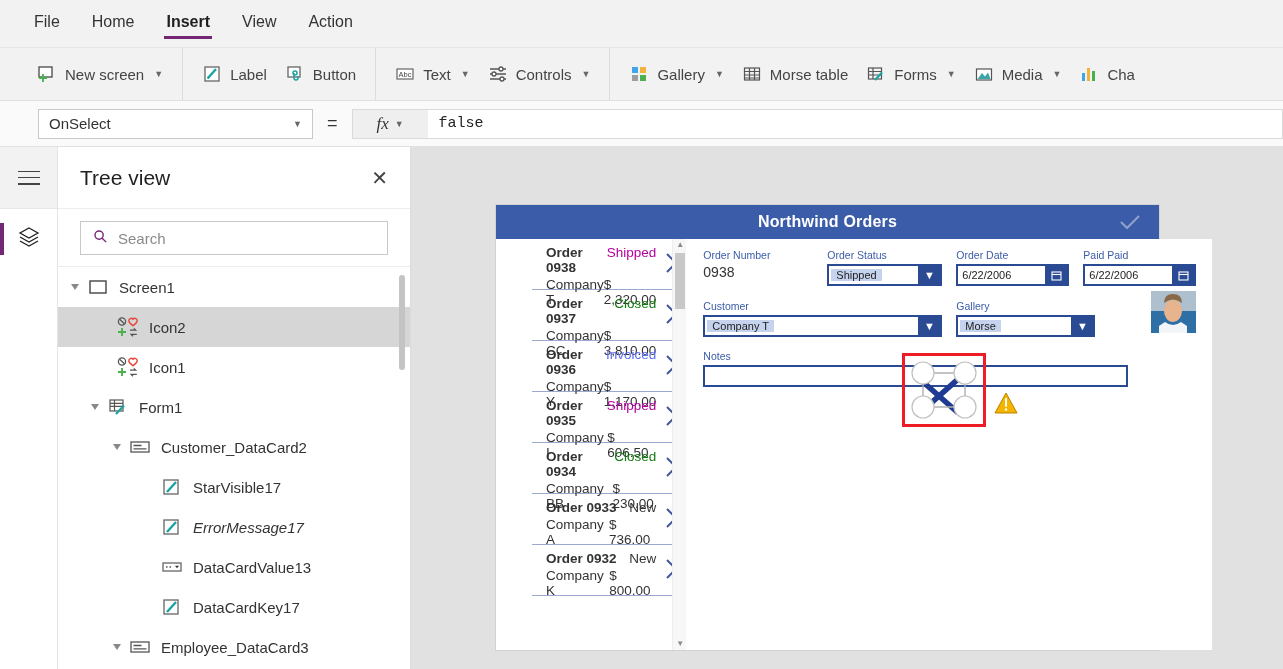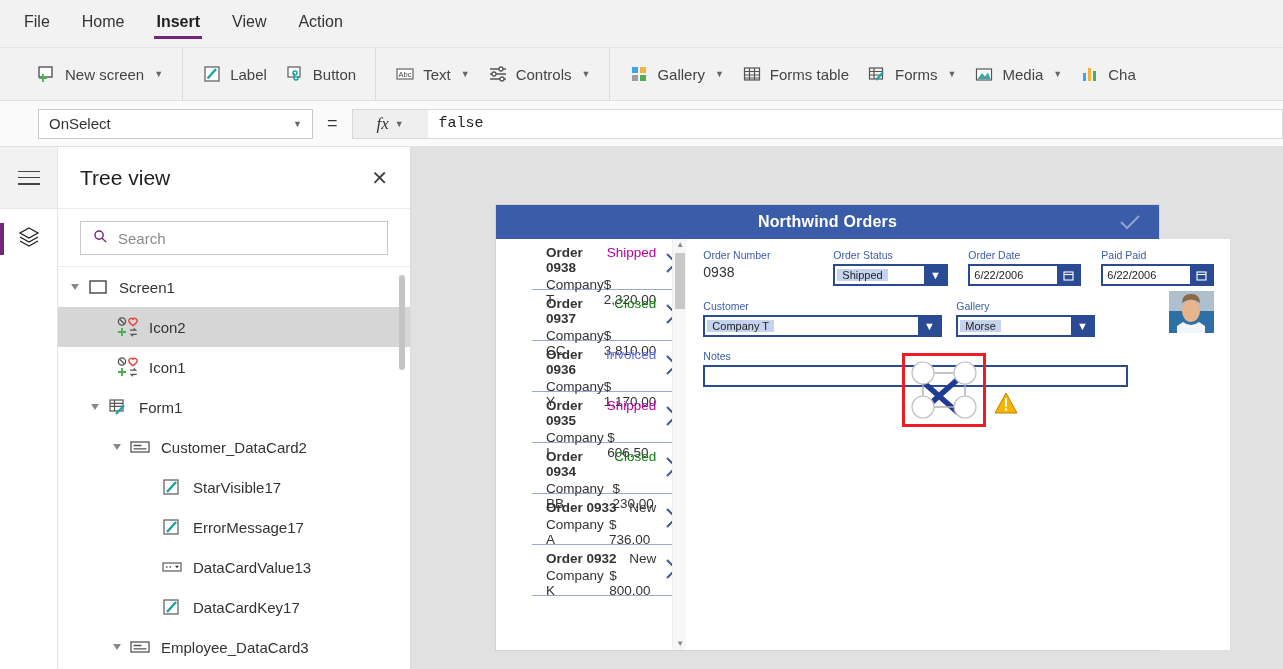--- a/index.html
+++ b/index.html
@@ -7,21 +7,21 @@
     width: 1283px; height: 669px;
     font-family: "Liberation Sans", sans-serif;
     background: #ffffff;
     overflow: hidden;
   }
   .app { position: relative; width: 1283px; height: 669px; background:#fff; }
 
   
   .menubar {
     position:absolute; left:0; top:0; width:1283px; height:48px;
-    background:#f2f2f2; display:flex; align-items:center; padding-left:22px;
+    background:#f2f2f2; display:flex; align-items:center; padding-left:32px;
     border-bottom:1px solid #e6e6e6;
   }
   .menu-tab {
     position:relative; font-size:16px; color:#333; margin-right:28px;
     padding:4px 2px 8px 2px; cursor:default; white-space:nowrap;
   }
   .menu-tab.active { font-weight:bold; color:#201f1e; }
   .menu-tab.active::after {
     content:""; position:absolute; left:0; right:0; bottom:0;
     height:3px; background:#742774;
@@ -282,21 +282,21 @@
         <span>Gallery</span>
         <span class="chev">▼</span>
       </div>
       <div class="rb-item">
         <span class="rb-ico">
           <svg width="20" height="20" viewBox="0 0 20 20" fill="none" stroke="#555" stroke-width="1.2">
               <rect x="2.5" y="4" width="15" height="12"></rect>
               <path d="M2.5 7.5h15M2.5 11h15M2.5 14h15M7.5 4v12M12.5 4v12"></path>
             </svg>
         </span>
-        <span>Forms table</span>
+        <span>Morse table</span>
       </div>
       <div class="rb-item">
         <span class="rb-ico">
           <svg width="20" height="20" viewBox="0 0 20 20" fill="none" stroke="#555" stroke-width="1.2">
               <rect x="2.5" y="4" width="13" height="11"></rect>
               <path d="M2.5 7.5h13M2.5 11h13M7 4v11"></path>
               <path d="M9 16 L16 8.5" stroke="#19a3a3" stroke-width="2.2"></path>
             </svg>
         </span>
         <span>Forms</span>
@@ -442,21 +442,21 @@
         <span class="tri blank"></span>
         <span class="ticon">
           <svg width="22" height="22" viewBox="0 0 22 22">
               <rect x="3" y="4" width="14" height="14" fill="#fff" stroke="#666" stroke-width="1.3"></rect>
               <path d="M6 16 L15 6" stroke="#19a3a3" stroke-width="2.4"></path>
             </svg>
         </span>
         <span>StarVisible17</span>
       </div>
 
-      <div class="tnode" style="padding-left:88px;">
+      <div class="tnode" style="padding-left:88px;font-style:italic;">
         <span class="tri blank"></span>
         <span class="ticon">
           <svg width="22" height="22" viewBox="0 0 22 22">
               <rect x="3" y="4" width="14" height="14" fill="#fff" stroke="#666" stroke-width="1.3"></rect>
               <path d="M6 16 L15 6" stroke="#19a3a3" stroke-width="2.4"></path>
             </svg>
         </span>
         <span>ErrorMessage17</span>
       </div>
 
@@ -614,21 +614,21 @@
 
           <div class="gsb">
             <span class="gsb-a" style="top:0;">▲</span>
             <span class="gsb-thumb"></span>
             <span class="gsb-a" style="bottom:0;">▼</span>
           </div>
         </div>
 
         <div class="detail">
 
-          <div style="display:flex; gap:20px;">
+          <div style="display:flex; gap:14px;">
             <div style="width:110px;">
               <div class="dlabel">Order Number</div>
               <div class="dval-plain">0938</div>
             </div>
             <div style="width:115px;">
               <div class="dlabel">Order Status</div>
               <div class="dcombo">
                 <span class="txt">Shipped</span>
                 <span class="arrow">▼</span>
               </div>

